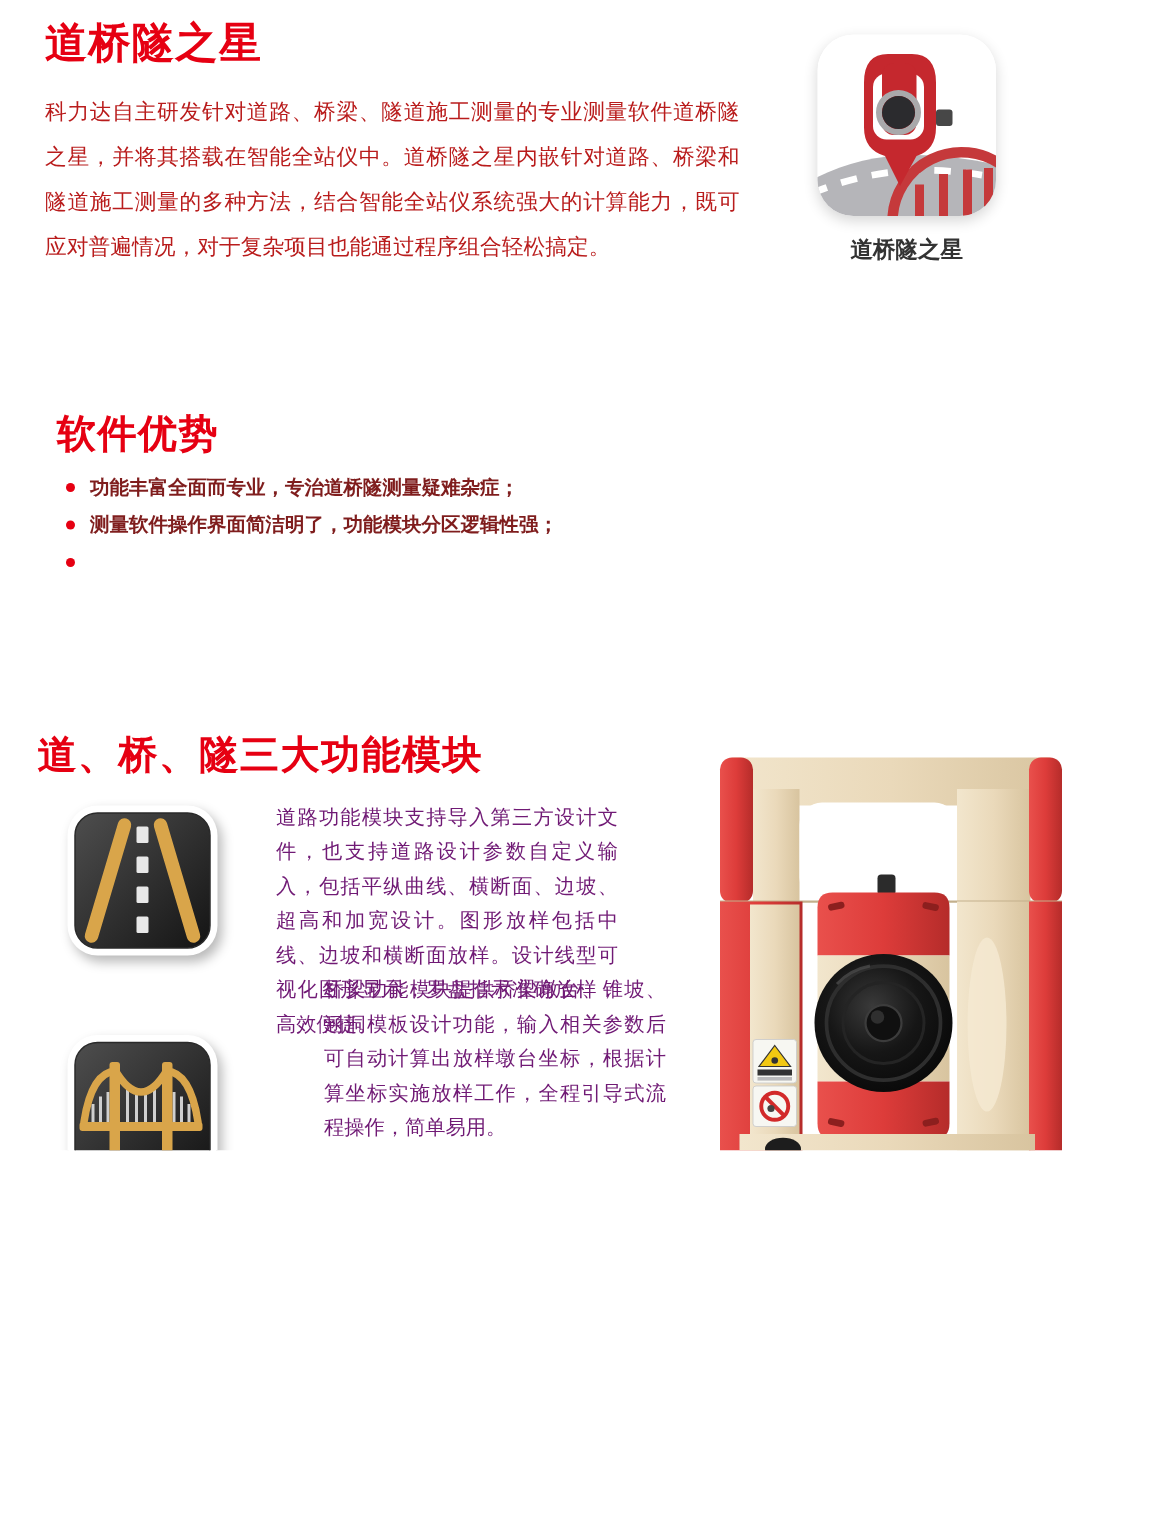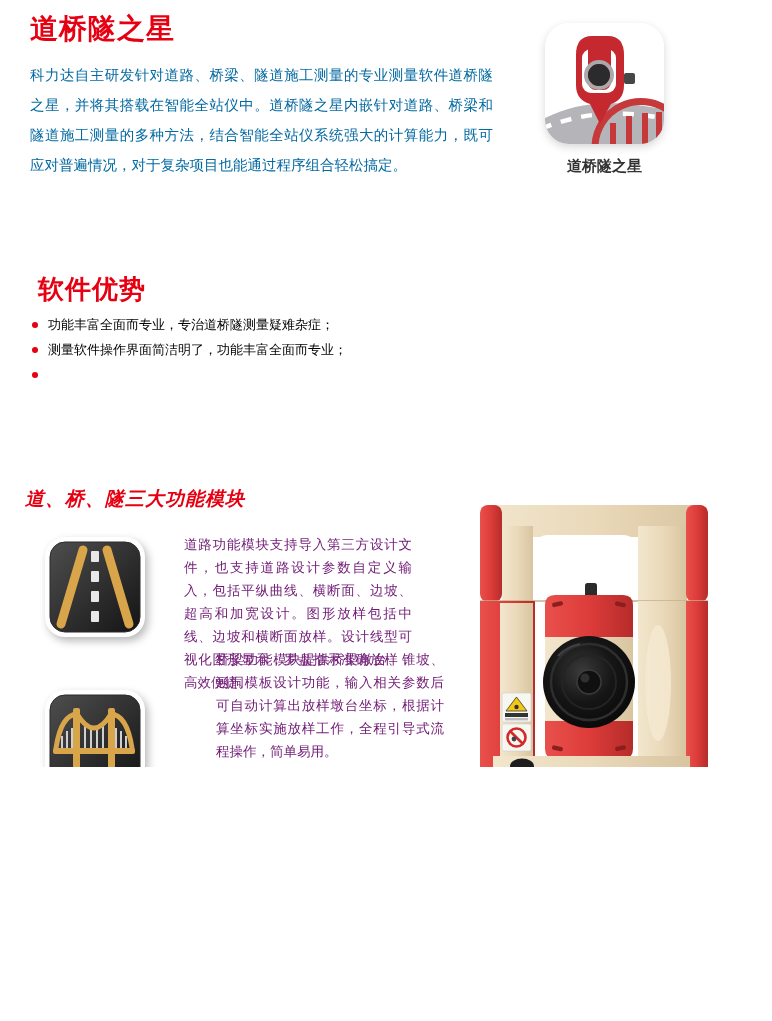--- a/index.html
+++ b/index.html
@@ -19,47 +19,48 @@
   
   .h-red{
     color:#e60012;
     font-weight:bold;
     letter-spacing:1px;
     margin:0;
   }
   .intro-title{left:30px;top:10px;font-size:28px;}
   .intro-para{
     left:30px;top:60px;width:463px;
-    font-size:14.5px;line-height:30px;color:#0369a1;
+    font-size:14.5px;line-height:30px;color:#b91c1c;
     text-align:justify;margin:0;
   }
   .app-icon-box{
     left:545px;top:23px;width:119px;height:121px;
     border-radius:24px;
     box-shadow:0 3px 9px rgba(0,0,0,.16);
     background:#fff;
   }
   .app-icon-caption{
     left:545px;top:157px;width:119px;
     text-align:center;font-size:15px;font-weight:bold;color:#333;
   }
   .adv-title{left:38px;top:272px;font-size:26px;}
   .adv-list{left:32px;top:318px;width:480px;margin:0;padding:0;list-style:none;}
   .adv-list li{
     position:relative;
-    padding:0 0 0 16px;margin:0 0 12px 0;
-    font-size:13px;line-height:13px;color:#000000;
+    padding:0 0 0 16px;margin:0 0 12px 12px;
+    font-size:13px;line-height:13px;color:#7f1d1d;
     height:13px;
+    font-weight:bold;
   }
   .adv-dot{
     position:absolute;left:0;top:4px;
     width:6px;height:6px;border-radius:50%;
     background:#e60012;
   }
-  .mod-title{left:25px;top:486px;font-size:19px;font-style:italic;}
+  .mod-title{left:25px;top:486px;font-size:26px;}
   .module-icon{
     width:100px;height:100px;border-radius:20px;
     background:#fff;
     box-shadow:3px 4px 8px rgba(0,0,0,.28);
     padding:0;
   }
   .module-icon svg{display:block;}
   .module-text{
     width:228px;
     font-size:13.5px;line-height:23px;color:#701a75;
@@ -182,21 +183,21 @@
 
   <h2 class="abs h-red adv-title content">软件优势</h2>
 
   <ul class="abs adv-list content">
     <li>
       <span class="adv-dot"></span>
       <span>功能丰富全面而专业，专治道桥隧测量疑难杂症；</span>
     </li>
     <li>
       <span class="adv-dot"></span>
-      <span>测量软件操作界面简洁明了，功能丰富全面而专业；</span>
+      <span>测量软件操作界面简洁明了，功能模块分区逻辑性强；</span>
     </li>
     <li>
       <span class="adv-dot"></span>
     </li>
   </ul>
 
   <h2 class="abs h-red mod-title content">道、桥、隧三大功能模块</h2>
 
   <div class="abs module-icon m1-icon content">
     <svg width="100" height="100" viewBox="0 0 100 100">

